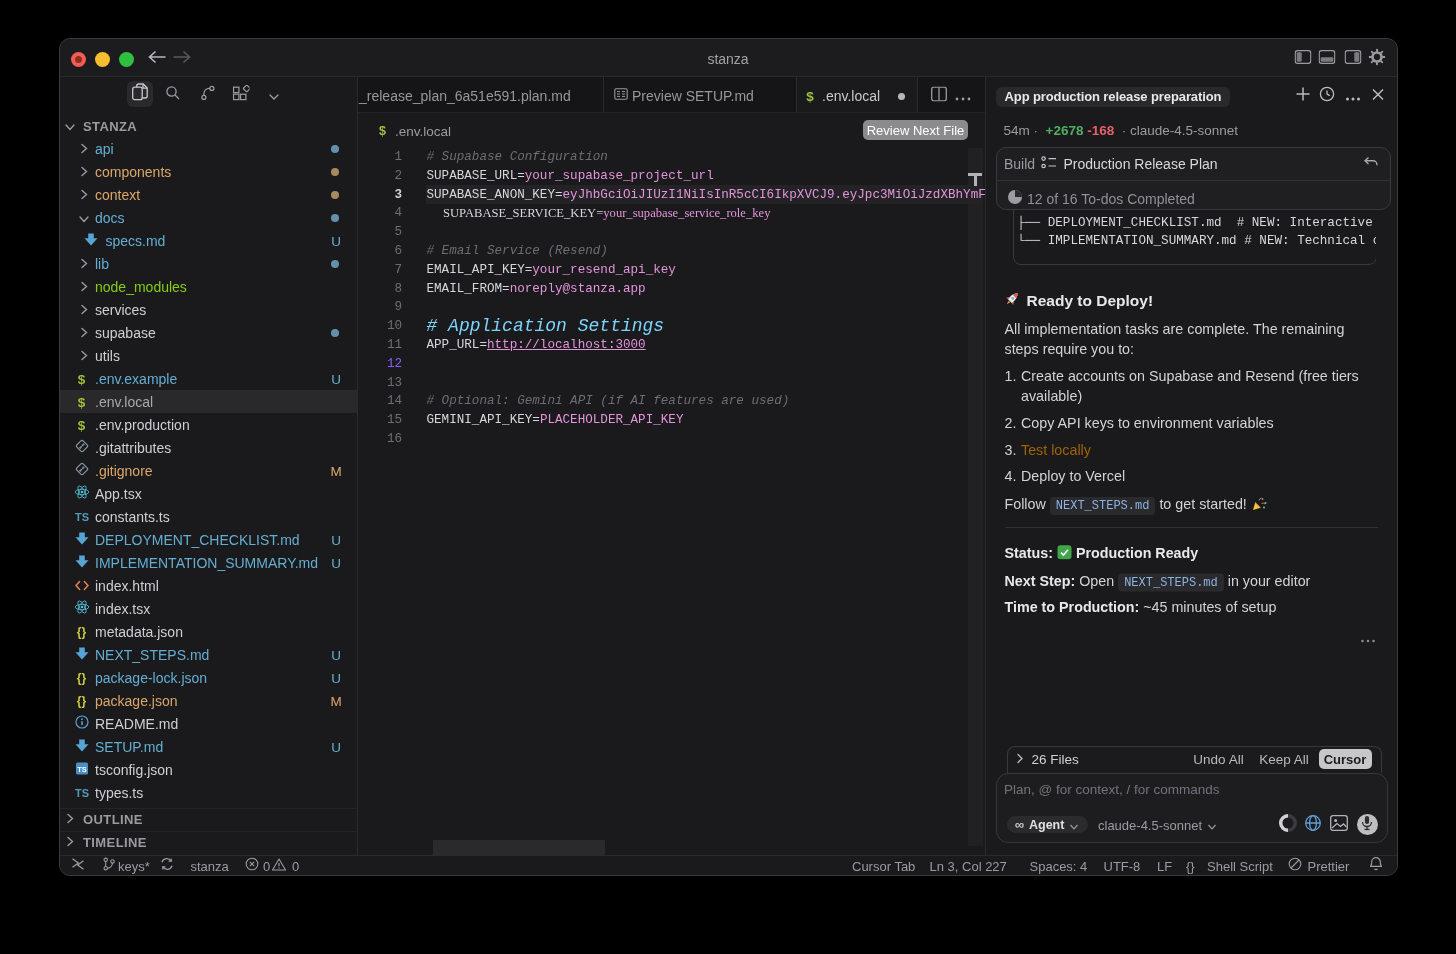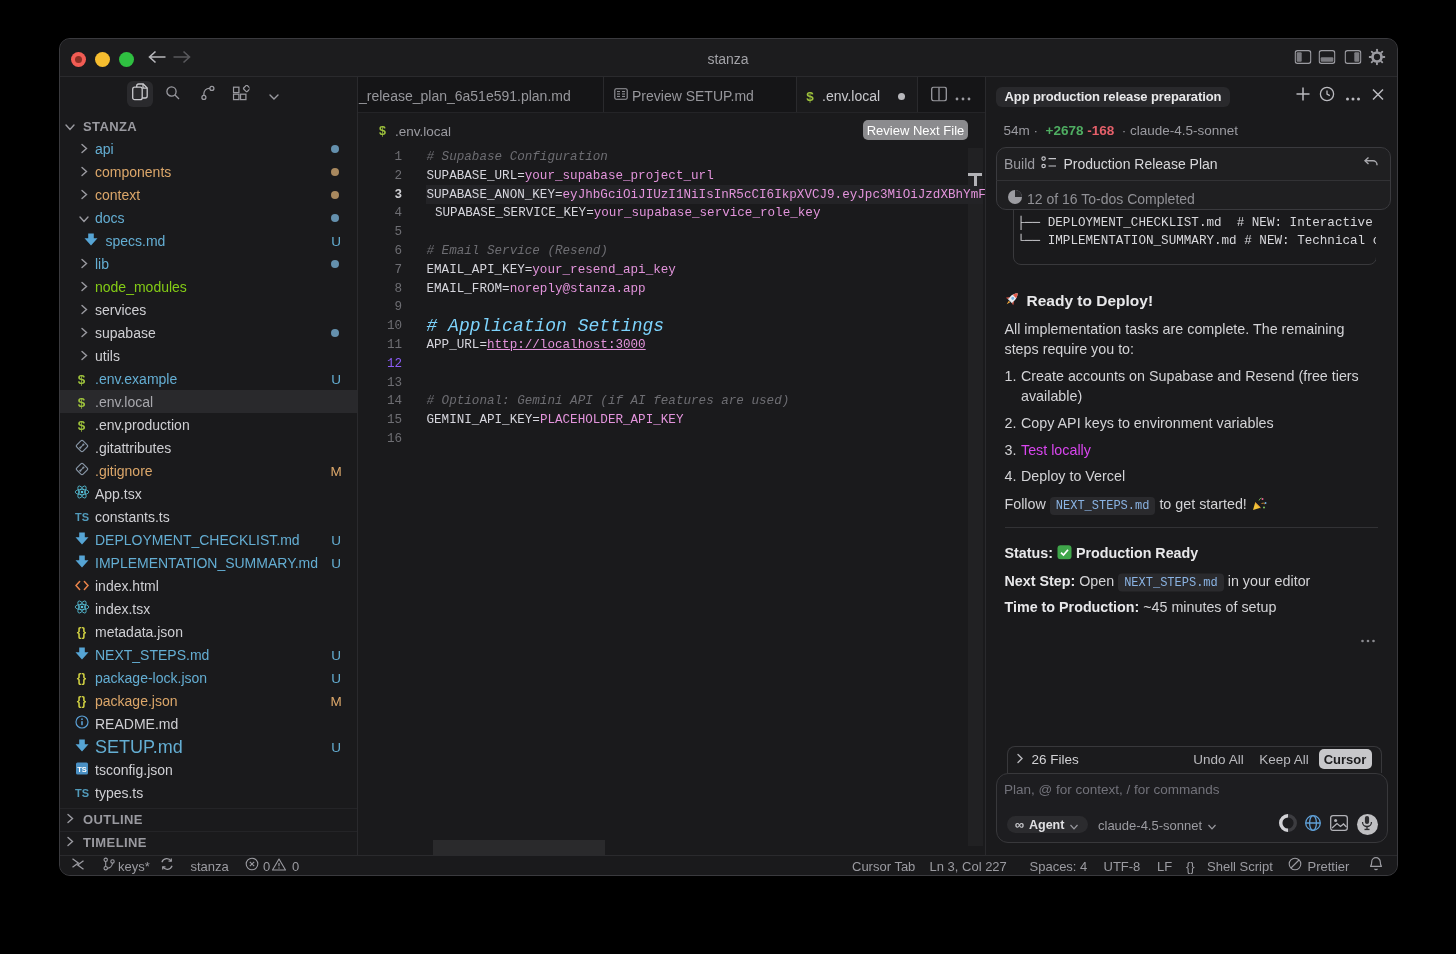--- a/index.html
+++ b/index.html
@@ -199,21 +199,21 @@
 <div class="tc" style="left:276px;top:661.5px;font-size:13.5px;color:#dca76a;">M</div>
 <div class="ic" style="left:21.5px;top:684.5px;"><svg width="14" height="14" viewBox="0 0 14 14">
         <circle cx="7" cy="7" r="6" fill="none" stroke="#5a9fd4" stroke-width="1.2"></circle>
         <circle cx="7" cy="4.2" r="0.9" fill="#5a9fd4"></circle>
         <rect x="6.2" y="6" width="1.6" height="4.4" rx="0.8" fill="#5a9fd4"></rect>
       </svg></div>
 <div class="t" style="left:35px;top:684.5px;font-size:14px;color:#cfcfd3;">README.md</div>
 <div class="ic" style="left:21.5px;top:707.5px;"><svg width="14" height="13" viewBox="0 0 14 13">
         <path fill="#56a4d4" d="M4.2 0.5 h5.6 v4.8 h3.7 L7 12.6 L0.5 5.3 h3.7 z"></path>
       </svg></div>
-<div class="t" style="left:35px;top:707.5px;font-size:18px;color:#64aed3;">SETUP.md</div>
+<div class="t" style="left:35px;top:707.5px;font-size:14px;color:#64aed3;">SETUP.md</div>
 <div class="tc" style="left:276px;top:707.5px;font-size:13.5px;color:#64aed3;">U</div>
 <div class="ic" style="left:21.5px;top:730.5px;"><svg width="13" height="13" viewBox="0 0 13 13">
         <rect x="0.5" y="0.5" width="12" height="12" rx="1.5" fill="#4a90c4"></rect>
         <text x="6.5" y="9.6" font-family="Liberation Sans" font-size="7.5" font-weight="bold" fill="#fff" text-anchor="middle">TS</text>
       </svg></div>
 <div class="t" style="left:35px;top:730.5px;font-size:14px;color:#cfcfd3;">tsconfig.json</div>
 <div class="tc" style="left:22.0px;top:753.5px;font-size:11px;font-weight:bold;color:#519aba;">TS</div>
 <div class="t" style="left:35px;top:753.5px;font-size:14px;color:#cfcfd3;">types.ts</div>
 <div class="hline" style="left:0;top:768.5px;width:297px;background:#242427;"></div>
 <div class="ic" style="left:10px;top:780px;"><svg width="8" height="11" viewBox="0 0 8 11">
@@ -258,21 +258,21 @@
 <div style="position:absolute;left:913.5px;top:133.6px;width:3.6px;height:13.9px;background:#b2b2b6;"></div>
 <div style="position:absolute;left:803px;top:80.5px;width:105px;height:20.5px;border-radius:5px;background:#8b8b8e;"></div>
 <div class="tc" style="left:855.5px;top:90.5px;font-size:13px;color:#fff;">Review Next File</div>
 <div class="tr mono" style="left:342px;top:117.9px;font-size:12.6px;color:#6e6e73;font-weight:normal;">1</div>
 <div class="t mono" style="left:366.5px;top:117.9px;font-size:12.6px;font-style:italic;color:#6d6d72;"># Supabase Configuration</div>
 <div class="tr mono" style="left:342px;top:136.70000000000002px;font-size:12.6px;color:#6e6e73;font-weight:normal;">2</div>
 <div class="t mono" style="left:366.5px;top:136.70000000000002px;font-size:12.6px;color:#d6d6dd;">SUPABASE_URL=<span style="color:#e394dc;">your_supabase_project_url</span></div>
 <div class="tr mono" style="left:342px;top:155.5px;font-size:12.6px;color:#d0d0d4;font-weight:bold;">3</div>
 <div class="t mono" style="left:366.5px;top:155.5px;font-size:12.6px;color:#d6d6dd;">SUPABASE_ANON_KEY=<span style="color:#e394dc;">eyJhbGciOiJIUzI1NiIsInR5cCI6IkpXVCJ9.eyJpc3MiOiJzdXBhYmF</span></div>
 <div class="tr mono" style="left:342px;top:174.3px;font-size:12.6px;color:#6e6e73;font-weight:normal;">4</div>
-<div class="t mono" style="left:375px;top:174.3px;font-size:12.6px;color:#d6d6dd;">SUPABASE_SERVICE_KEY=<span style="color:#e394dc;">your_supabase_service_role_key</span></div>
+<div class="t mono" style="left:383px;top:174.3px;font-size:12.6px;color:#d6d6dd;font-family:Liberation Serif, serif;">SUPABASE_SERVICE_KEY=<span style="color:#e394dc;">your_supabase_service_role_key</span></div>
 <div class="tr mono" style="left:342px;top:193.10000000000002px;font-size:12.6px;color:#6e6e73;font-weight:normal;">5</div>
 <div class="tr mono" style="left:342px;top:211.9px;font-size:12.6px;color:#6e6e73;font-weight:normal;">6</div>
 <div class="t mono" style="left:366.5px;top:211.9px;font-size:12.6px;font-style:italic;color:#6d6d72;"># Email Service (Resend)</div>
 <div class="tr mono" style="left:342px;top:230.70000000000002px;font-size:12.6px;color:#6e6e73;font-weight:normal;">7</div>
 <div class="t mono" style="left:366.5px;top:230.70000000000002px;font-size:12.6px;color:#d6d6dd;">EMAIL_API_KEY=<span style="color:#e394dc;">your_resend_api_key</span></div>
 <div class="tr mono" style="left:342px;top:249.5px;font-size:12.6px;color:#6e6e73;font-weight:normal;">8</div>
 <div class="t mono" style="left:366.5px;top:249.5px;font-size:12.6px;color:#d6d6dd;">EMAIL_FROM=<span style="color:#e394dc;">noreply@stanza.app</span></div>
 <div class="tr mono" style="left:342px;top:268.3px;font-size:12.6px;color:#6e6e73;font-weight:normal;">9</div>
 <div class="tr mono" style="left:342px;top:287.1px;font-size:12.6px;color:#6e6e73;font-weight:normal;">10</div>
 <div class="t mono" style="left:366.5px;top:287.1px;font-size:18px;font-style:italic;color:#7dd3fc;"># Application Settings</div>
@@ -341,21 +341,21 @@
       </svg></div>
 <div class="t" style="left:966.5px;top:261.5px;font-size:15.5px;font-weight:bold;color:#e8e8ea;">Ready to Deploy!</div>
 <div class="t" style="left:944.5px;top:290px;font-size:14.3px;color:#d3d3d6;">All implementation tasks are complete. The remaining</div>
 <div class="t" style="left:944.5px;top:310px;font-size:14.3px;color:#d3d3d6;">steps require you to:</div>
 <div class="t" style="left:944.5px;top:337px;font-size:14.3px;color:#d3d3d6;">1.</div>
 <div class="t" style="left:961px;top:337px;font-size:14.3px;color:#d3d3d6;">Create accounts on Supabase and Resend (free tiers</div>
 <div class="t" style="left:961px;top:356.5px;font-size:14.3px;color:#d3d3d6;">available)</div>
 <div class="t" style="left:944.5px;top:384px;font-size:14.3px;color:#d3d3d6;">2.</div>
 <div class="t" style="left:961px;top:384px;font-size:14.3px;color:#d3d3d6;">Copy API keys to environment variables</div>
 <div class="t" style="left:944.5px;top:410.5px;font-size:14.3px;color:#d3d3d6;">3.</div>
-<div class="t" style="left:961px;top:410.5px;font-size:14.3px;color:#d946ef;">Test locally</div>
+<div class="t" style="left:961px;top:410.5px;font-size:14.3px;color:#a16207;">Test locally</div>
 <div class="t" style="left:944.5px;top:437px;font-size:14.3px;color:#d3d3d6;">4.</div>
 <div class="t" style="left:961px;top:437px;font-size:14.3px;color:#d3d3d6;">Deploy to Vercel</div>
 <div class="t" style="left:944.5px;top:466px;font-size:14.3px;color:#d3d3d6;">Follow <span class="mono" style="background:#2a2a2d;border-radius:4px;padding:2px 6px;font-size:12px;color:#8ab3e3;">NEXT_STEPS.md</span> to get started! <span style="display:inline-block;vertical-align:-3px;"><svg width="17" height="17" viewBox="0 0 17 17">
           <path d="M4.2 7.5 L9.5 12.8 L2 15 z" fill="#f2c238"></path>
           <path d="M4.2 7.5 L9.5 12.8" stroke="#e8952f" stroke-width="1" fill="none"></path>
           <circle cx="11.5" cy="4" r="1" fill="#e86494"></circle>
           <circle cx="14.5" cy="8" r="1" fill="#6fb3e8"></circle>
           <circle cx="13" cy="12.5" r="1" fill="#7ec45f"></circle>
           <path d="M10.5 8.5 q2 -1 3.5 0.5" stroke="#e8952f" stroke-width="0.8" fill="none"></path>
           <path d="M8 5.5 q0.5 -2 2.5 -2.5" stroke="#7ec45f" stroke-width="0.8" fill="none"></path>

